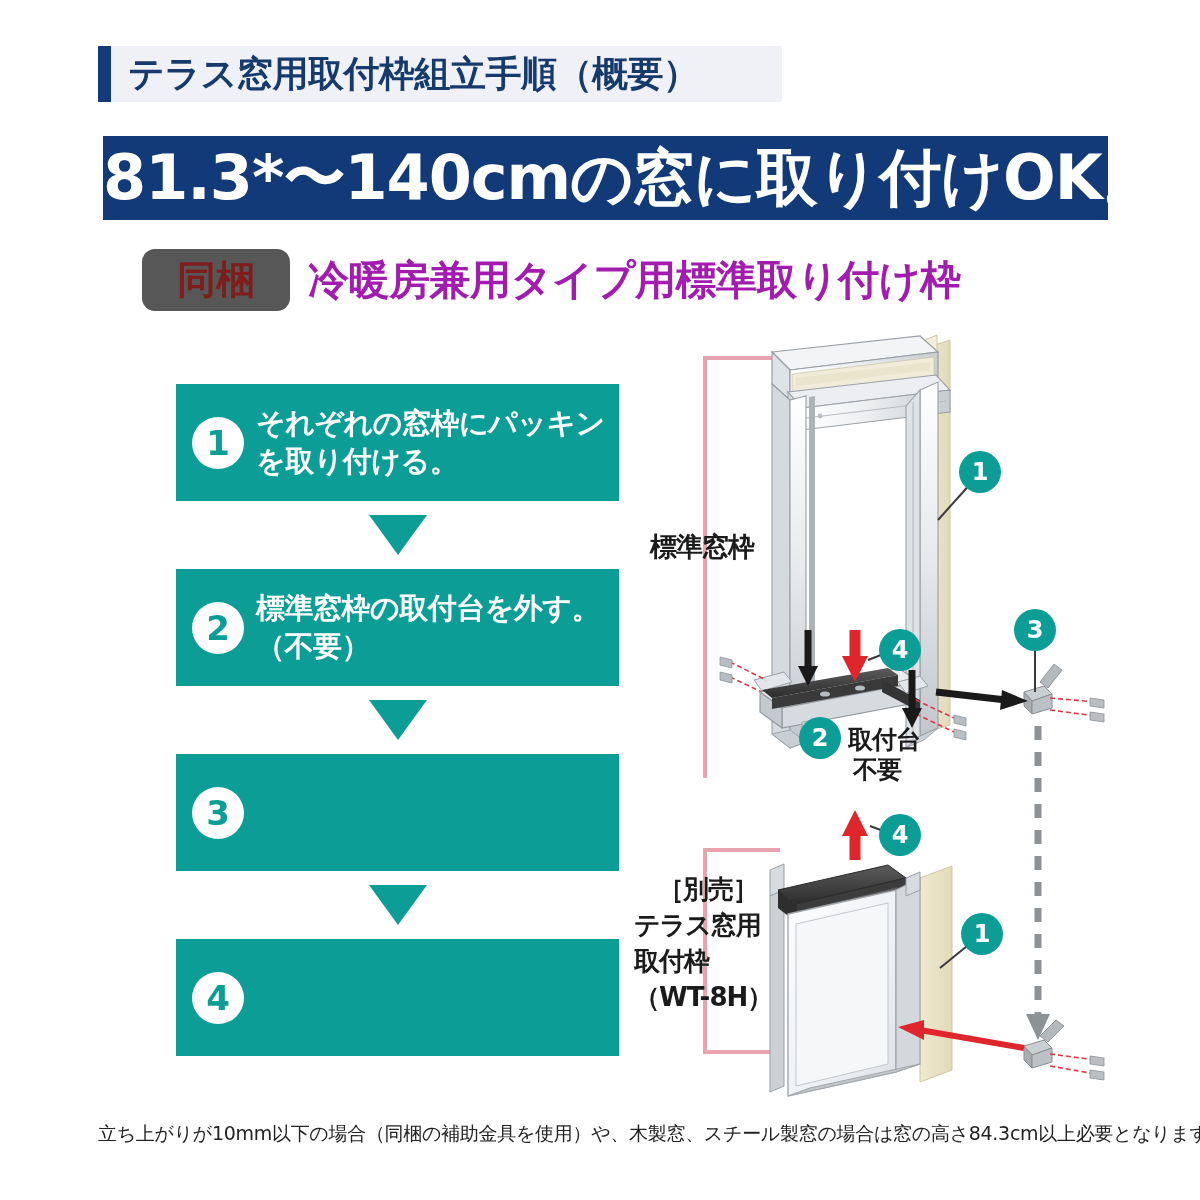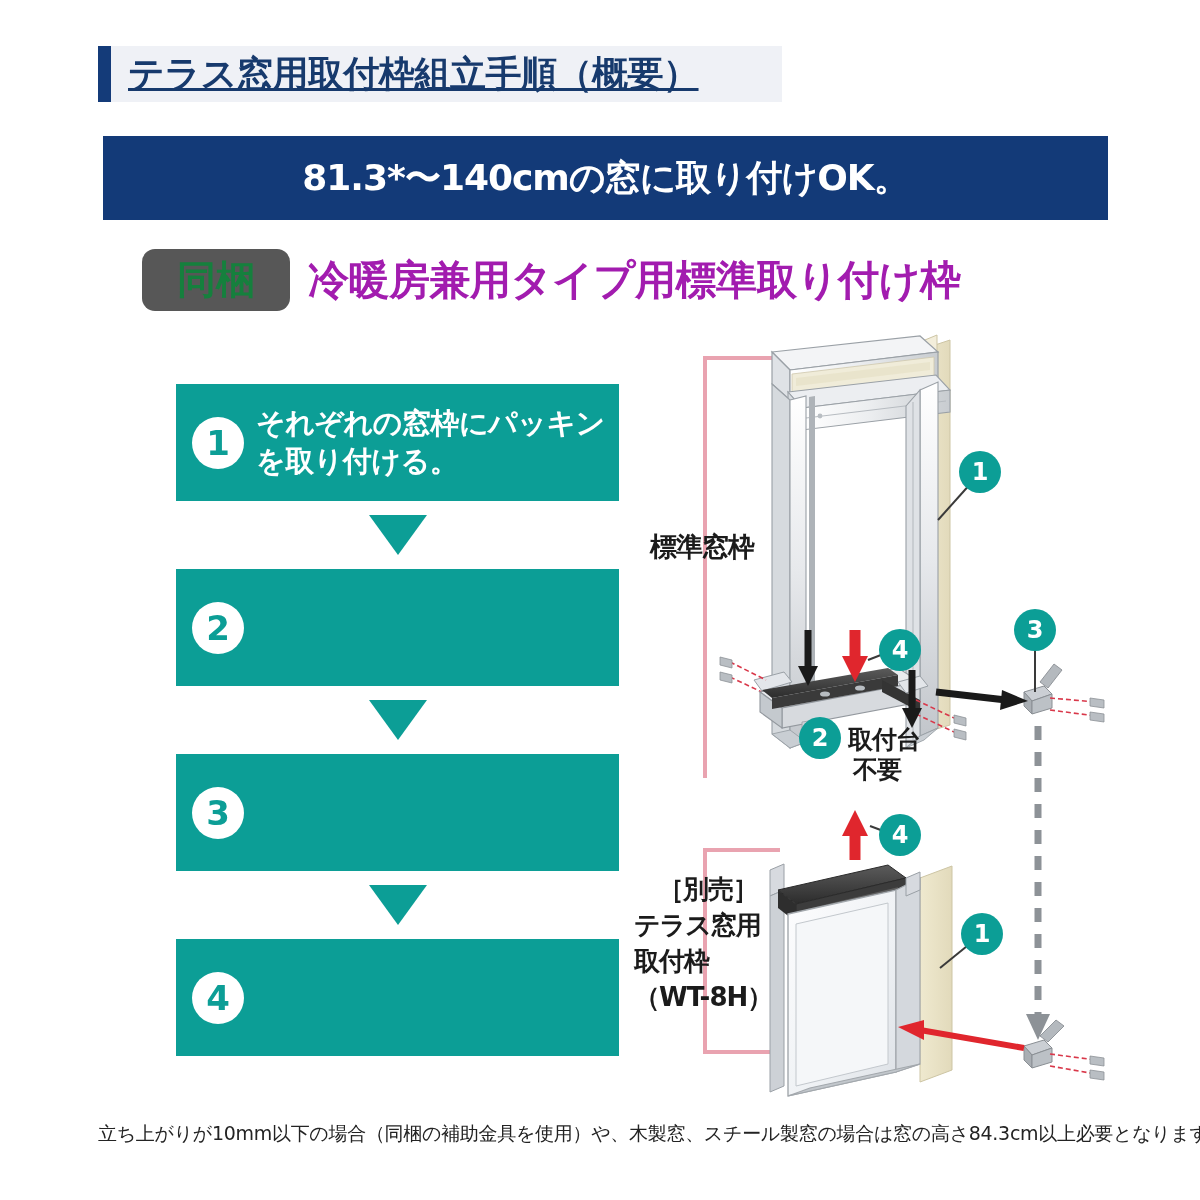--- a/index.html
+++ b/index.html
@@ -37,42 +37,41 @@
     position: absolute;
     left: 128px;
     top: 46px;
     height: 56px;
     line-height: 56px;
     font-size: 36px;
     font-weight: bold;
     color: #173a6d;
     letter-spacing: -0.5px;
     white-space: nowrap;
-    text-decoration: underline;
   }
 
   
   .navy-banner {
     position: absolute;
     left: 103px;
     top: 136px;
     width: 1005px;
     height: 84px;
     background: #133a78;
   }
   .navy-banner-text {
     position: absolute;
     left: 103px;
     top: 136px;
     width: 1005px;
     height: 84px;
     line-height: 84px;
     text-align: center;
     color: #ffffff;
-    font-size: 36px;
+    font-size: 62px;
     font-weight: bold;
     letter-spacing: -1px;
     white-space: nowrap;
   }
 
   
   .badge {
     position: absolute;
     left: 142px;
     top: 249px;
@@ -82,21 +81,21 @@
     border-radius: 13px;
   }
   .badge-text {
     position: absolute;
     left: 142px;
     top: 249px;
     width: 148px;
     height: 62px;
     line-height: 62px;
     text-align: center;
-    color: #15803d;
+    color: #7f1d1d;
     font-size: 39px;
     font-weight: bold;
     letter-spacing: 0px;
   }
   .badge-caption {
     position: absolute;
     left: 308px;
     top: 249px;
     height: 62px;
     line-height: 62px;
@@ -214,20 +213,21 @@
 <div class="steps">
 
   <div class="step-box">
     <div class="step-num">1</div>
     <div class="step-text">それぞれの窓枠にパッキンを取り付ける。</div>
   </div>
   <div class="step-arrow"></div>
 
   <div class="step-box">
     <div class="step-num">2</div>
+    <div class="step-text">標準窓枠の取付台を外す。（不要）</div>
   </div>
   <div class="step-arrow"></div>
 
   <div class="step-box">
     <div class="step-num">3</div>
   </div>
   <div class="step-arrow"></div>
 
   <div class="step-box">
     <div class="step-num">4</div>

